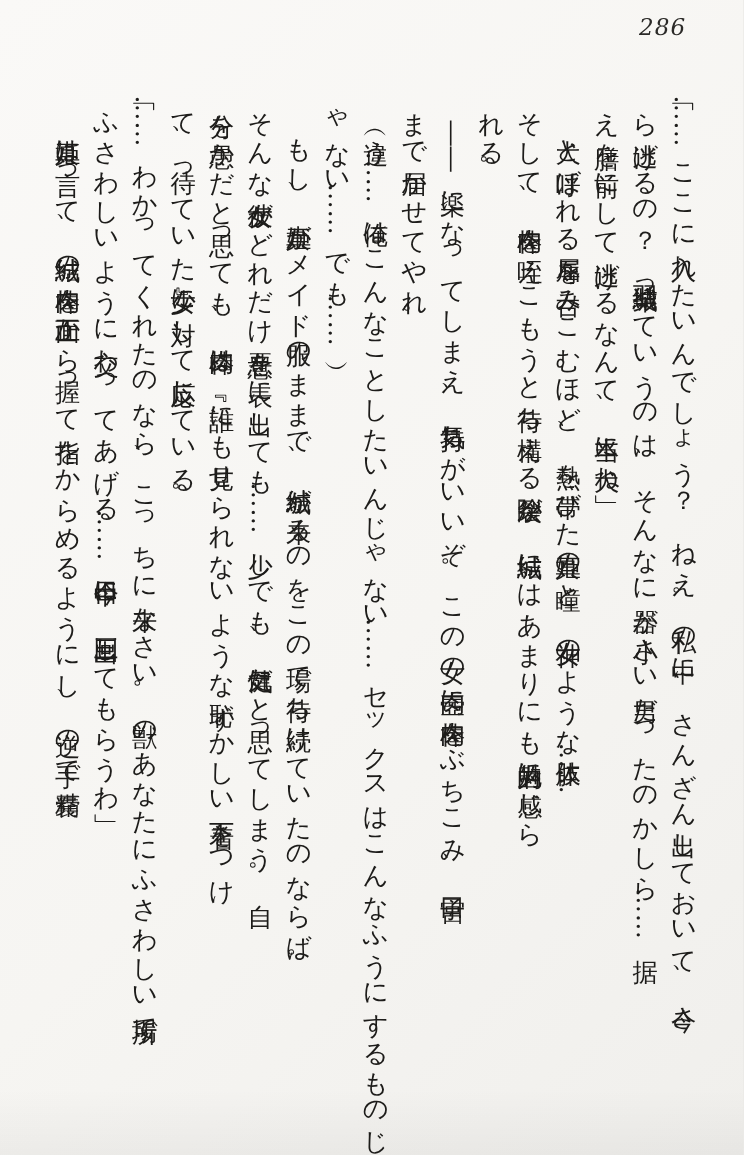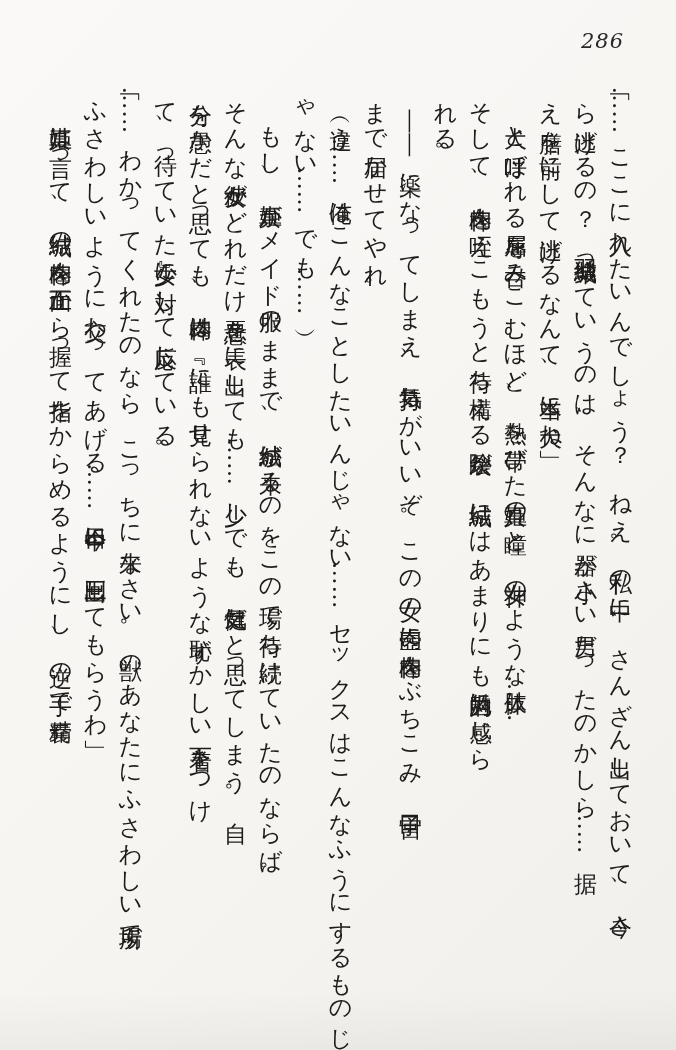--- a/index.html
+++ b/index.html
@@ -11,21 +11,21 @@
     position: relative;
     width: 676px;
     height: 1050px;
     margin: 0 auto;
     background: linear-gradient(135deg, #faf9f7 0%, #f6f5f2 55%, #f0efec 100%);
     overflow: hidden;
     font-family: "DejaVu Serif", "Liberation Serif", serif;
   }
   .page-number {
     position: absolute;
-    top: 29px;
+    top: 13px;
     right: 52px;
     font-family: "DejaVu Serif", "Liberation Serif", serif;
     font-style: italic;
     font-size: 21px;
     letter-spacing: 1px;
     color: #2b2a28;
   }
   .text-block {
     position: absolute;
     top: 86px;

